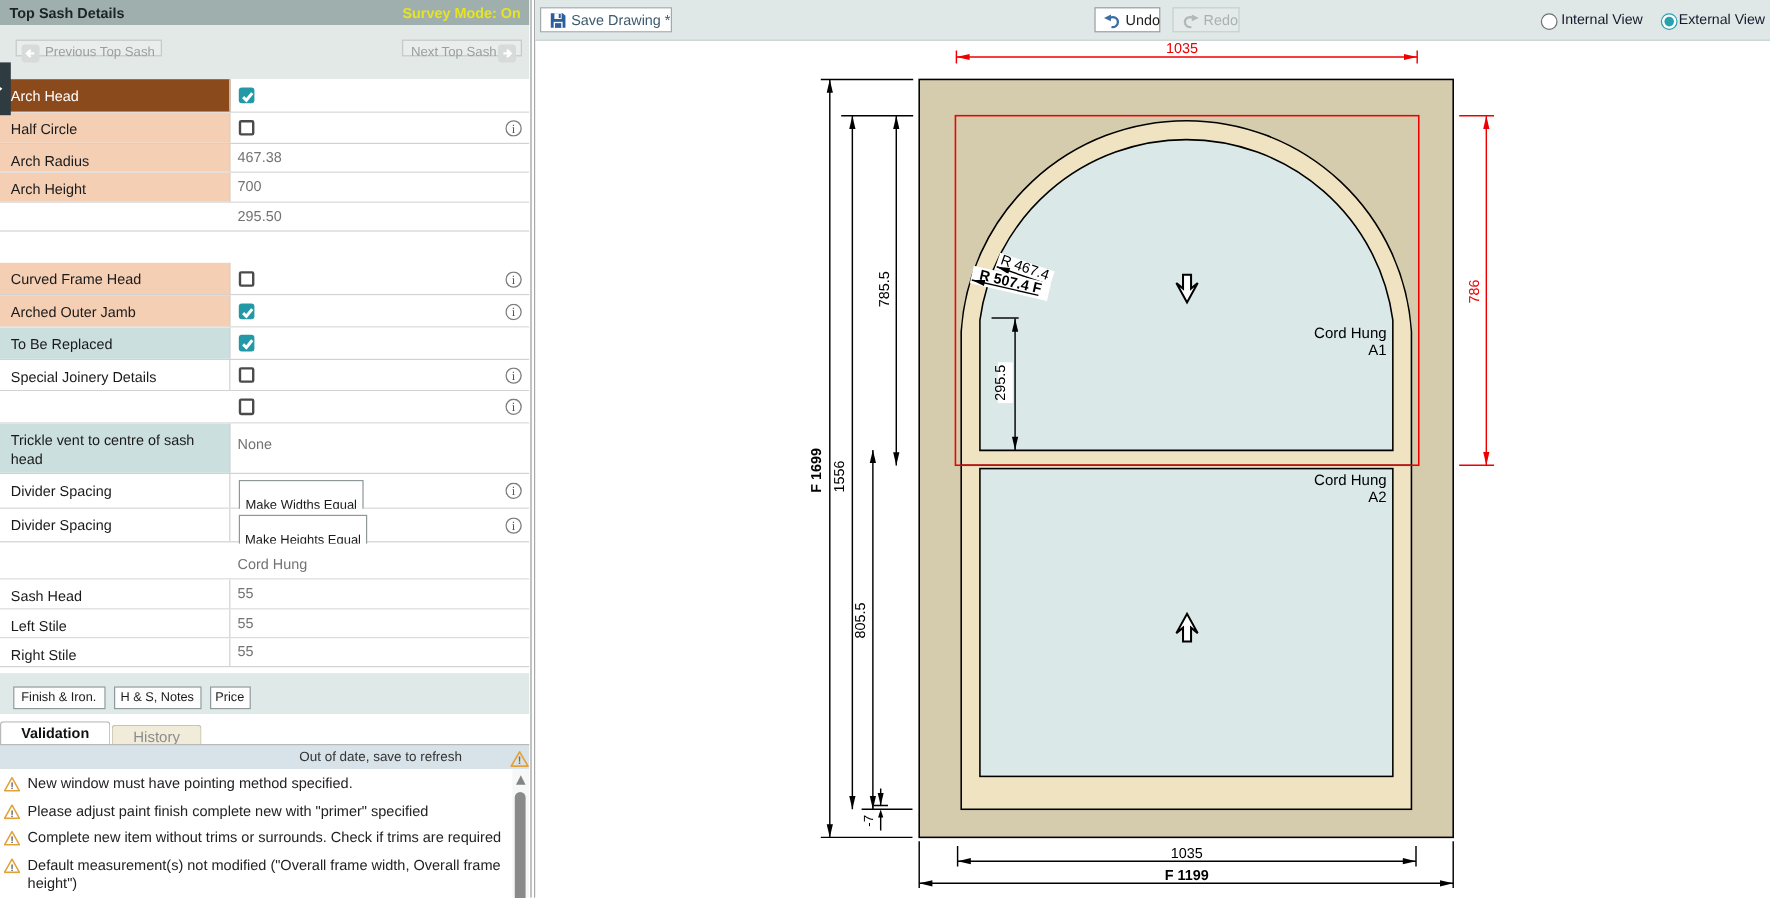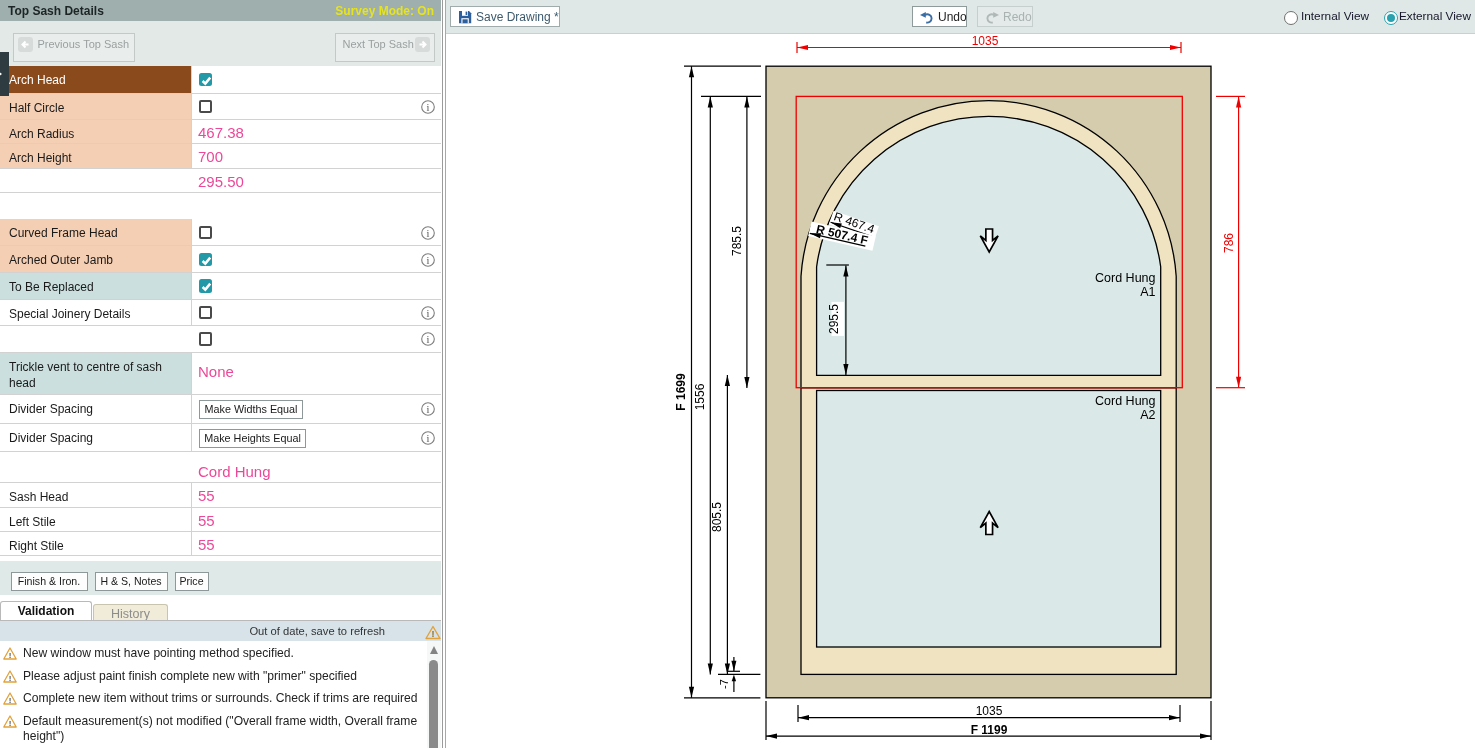--- a/index.html
+++ b/index.html
@@ -6,41 +6,41 @@
 html,body { width:1475px; height:748px; overflow:hidden; background:#fff;
   font-family:"Liberation Sans", sans-serif; }
 #page { position:absolute; left:0; top:0; width:1475px; height:748px; }
 
 
 #lp { position:absolute; left:0; top:0; width:441px; height:748px; background:#fff; }
 #lp-head { position:absolute; left:0; top:0; width:441px; height:20.5px; background:#9fafae; }
 #lp-head .t { position:absolute; left:8px; top:3.5px; font-size:12px; font-weight:bold; color:#1c2424; }
 #lp-head .m { position:absolute; right:7px; top:3.5px; font-size:12px; font-weight:bold; color:#e6e320; }
 #lp-sub { position:absolute; left:0; top:20.5px; width:441px; height:45.5px; background:#e2e9e7; }
-.navbtn { position:absolute; height:29px; background:#e9eeec; border:1px solid #c3c9c7; color:#9a9fa0; font-size:11px; white-space:nowrap; }
+.navbtn { position:absolute; height:14px; background:#e9eeec; border:1px solid #c3c9c7; color:#9a9fa0; font-size:11px; white-space:nowrap; }
 .navicon { position:absolute; top:3px; width:15px; height:15px; background:#d7dcda; border-radius:3px; }
 .navicon svg { position:absolute; left:0; top:0; }
 #tab-handle { position:absolute; left:0; top:52.4px; width:8.5px; height:44px; background:#2e3b41; z-index:5; }
 #tab-handle:after { content:""; position:absolute; left:-3px; top:17.5px;
   border-left:5px solid #fff; border-top:4px solid transparent; border-bottom:4px solid transparent; }
 
 #rows { position:absolute; left:0; top:66px; width:441px; }
 .row { position:absolute; left:0; width:441px; border-bottom:1px solid #d2d2d2; background:#fff; }
 .lbl { position:absolute; left:0; top:0; height:100%; width:192px; border-right:1px solid #d2d2d2;
   font-size:12px; color:#1a1a1a; padding:6px 6px 0 9px; line-height:16px; }
 .lbl.brown { background:#8a4a1c; color:#fff; }
 .lbl.peach { background:#f4cfb4; }
 .lbl.blue  { background:#cbdfde; }
-.val { position:absolute; left:198px; top:0; font-size:15px; color:#ec4899; }
+.val { position:absolute; left:198px; top:0; font-size:12px; color:#737373; }
 .cb { position:absolute; left:198.5px; width:13.5px; height:13.5px; border:2px solid #4a4a4a; border-radius:2px; background:#fff; }
 .cb.on { border:0; background:#2399a7; border-radius:2.5px; }
 .cb.on svg { position:absolute; left:1px; top:1px; }
 .info { position:absolute; left:421px; width:14px; height:14px; }
 .btn2 { position:absolute; left:199px; height:19px; background:#fff; border:1px solid #8e9899;
-  font-size:10.8px; color:#1a1a1a; text-align:center; line-height:17px; padding:0 2px; white-space:nowrap; }
+  font-size:10.8px; color:#1a1a1a; text-align:center; line-height:17px; padding:12px 2px; white-space:nowrap; }
 
 #btm-btns { position:absolute; left:0; top:560.5px; width:441px; height:34.5px; background:#dfe9e7; }
 .fbtn { position:absolute; top:11px; height:19px; border:1px solid #8e9899; background:#fdfdfd;
   font-size:10.6px; color:#1a1a1a; text-align:center; line-height:17px; white-space:nowrap; }
 #tabs { position:absolute; left:0; top:595px; width:441px; height:25px; background:#fff; }
 #tab-val { position:absolute; left:0px; top:6px; width:92px; height:19px; background:#fff;
   border:1px solid #b9b9b9; border-bottom:0; border-radius:3px 3px 0 0;
   font-size:12px; font-weight:bold; color:#111; text-align:center; line-height:19px; z-index:2;}
 #tab-his { position:absolute; left:93px; top:8.5px; width:75px; height:16.5px; background:#f0ecd9;
   border:1px solid #c9c4ae; border-bottom:0; border-radius:3px 3px 0 0;

